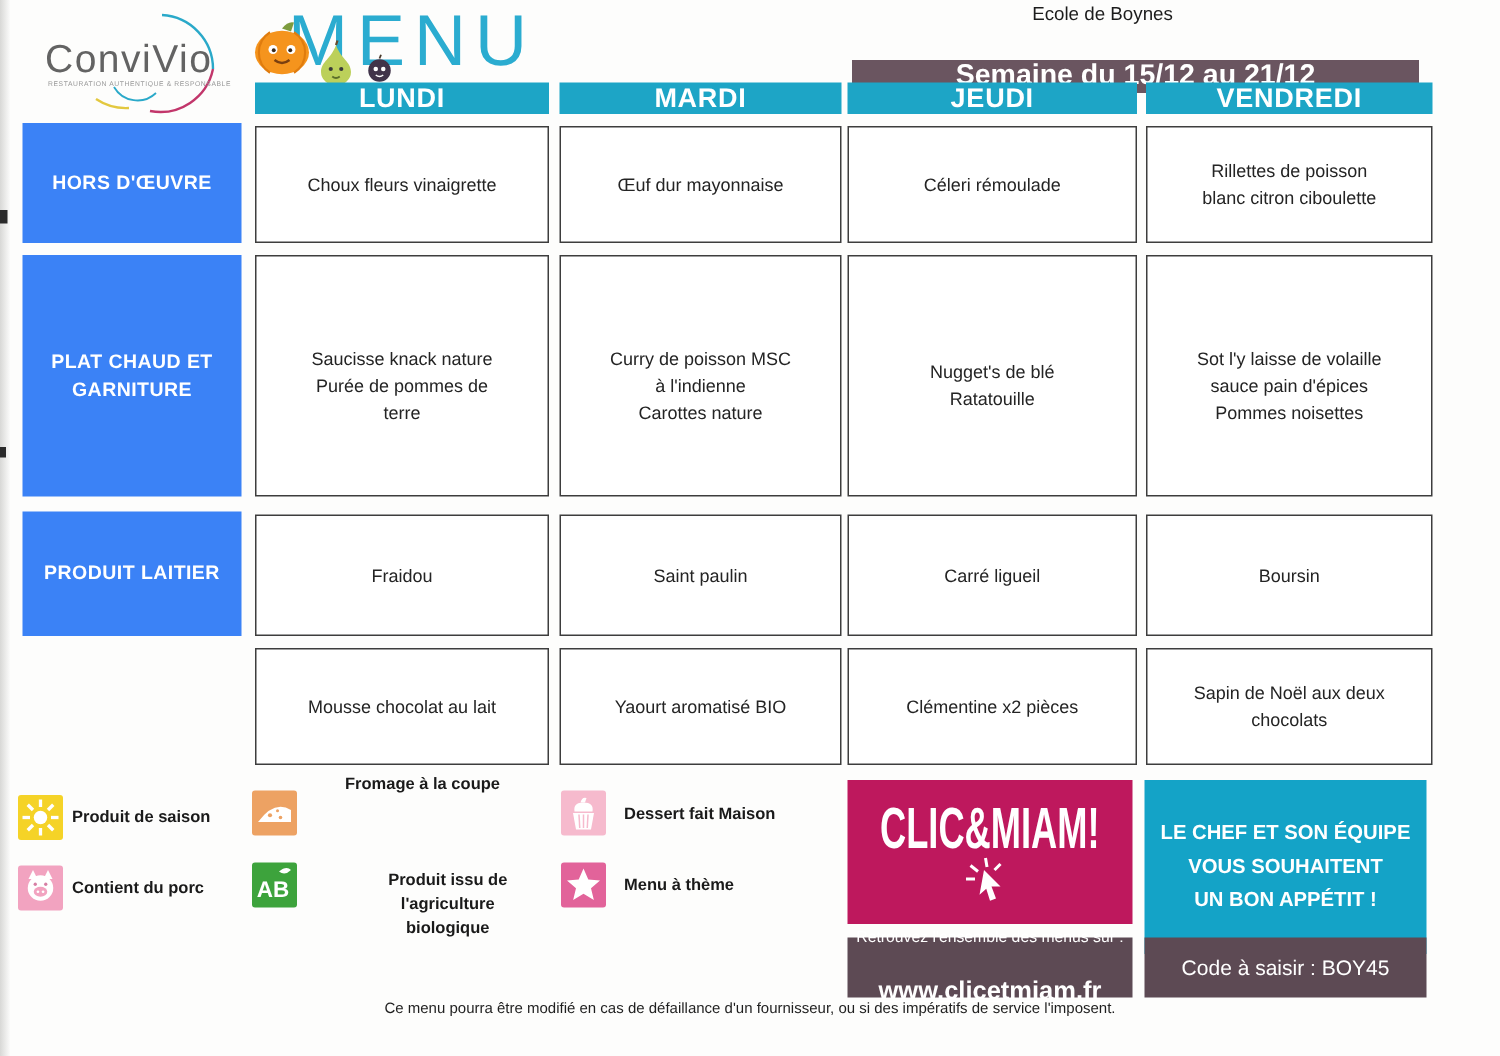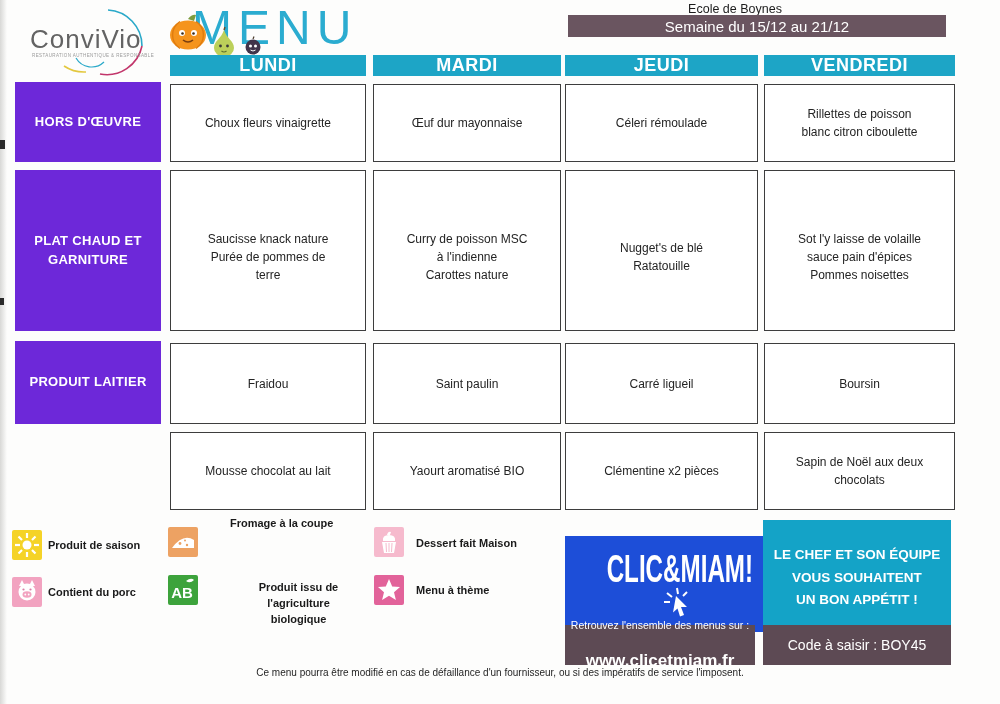--- a/index.html
+++ b/index.html
@@ -20,33 +20,33 @@
     letter-spacing:.4px;filter:blur(.3px);white-space:nowrap;}
   .logo-arcs{position:absolute;left:0;top:0;}
 
   
   .menu-title{position:absolute;left:192px;top:0px;font-size:48px;letter-spacing:6px;
     color:#2bacd0;font-weight:400;}
   .fruit{position:absolute;}
 
   .school{position:absolute;left:630px;top:2px;width:210px;text-align:center;
     font-size:12.5px;color:#1c1c1c;}
-  .week-bar{position:absolute;left:568px;top:15px;width:378px;height:22px;
-    background:#6a5560;color:#fff;font-weight:normal;font-size:15px;
+  .week-bar{position:absolute;left:568px;top:40px;width:378px;height:22px;
+    background:#6a5560;color:#fff;font-weight:bold;font-size:19px;
     display:flex;align-items:center;justify-content:center;}
 
   .dayhdr{position:absolute;top:55px;height:21px;background:#1da5c6;color:#fff;
     font-weight:bold;font-size:18px;letter-spacing:.5px;
     display:flex;align-items:center;justify-content:center;}
   .col0{left:170px;width:196px;}
   .col1{left:373px;width:188px;}
   .col2{left:565px;width:193px;}
   .col3{left:764px;width:191px;}
 
-  .plabel{position:absolute;left:15px;width:146px;background:#6d28d9;color:#fff;
+  .plabel{position:absolute;left:15px;width:146px;background:#3b82f6;color:#fff;
     font-weight:bold;font-size:13px;text-align:center;letter-spacing:.3px;
     display:flex;align-items:center;justify-content:center;padding:0 10px;box-sizing:border-box;line-height:1.45;}
   .pl0{top:82px;height:80px;}
   .pl1{top:170px;height:161px;}
   .pl2{top:341px;height:83px;}
   .pl3{top:431px;height:79px;}
 
   .cell{position:absolute;background:#fff;border:1px solid #3d3d3d;box-sizing:border-box;
     display:flex;flex-direction:column;align-items:center;justify-content:center;
     padding:4px 10px;text-align:center;}
@@ -57,22 +57,22 @@
   .cell.two{justify-content:center;padding-top:38px;padding-bottom:26px;}
   .dish{font-size:12px;line-height:1.5;white-space:pre-line;color:#242424;}
 
   
   .leg-icon{position:absolute;width:30px;height:30px;border-radius:2px;
     display:flex;align-items:center;justify-content:center;}
   .leg-label{position:absolute;font-size:11px;font-weight:bold;color:#1a1a1a;
     white-space:pre-line;line-height:1.45;}
 
   
-  .clicmiam{position:absolute;left:565px;top:536px;width:190px;height:96px;background:#1d4ed8;
-    display:flex;flex-direction:column;align-items:center;justify-content:center;padding-left:20px;}
+  .clicmiam{position:absolute;left:565px;top:520px;width:190px;height:96px;background:#be185d;
+    display:flex;flex-direction:column;align-items:center;justify-content:center;}
   .clicmiam-text{color:#fff;font-size:31px;font-weight:bold;letter-spacing:0px;
     transform:scale(.78,1.25);transform-origin:center;white-space:nowrap;margin-top:2px;}
   .chefbox{position:absolute;left:763px;top:520px;width:188px;height:116px;background:#14a3c7;
     color:#fff;font-weight:bold;font-size:13.5px;line-height:1.7;text-align:center;
     display:flex;align-items:center;justify-content:center;white-space:pre-line;}
   .menusbox{position:absolute;left:565px;top:625px;width:190px;height:40px;background:#5d4a54;
     color:#fff;display:flex;flex-direction:column;align-items:center;justify-content:center;gap:21px;}
   .menus-label{font-size:10.5px;}
   .menus-url{font-size:17px;font-weight:bold;text-decoration:underline;line-height:1.1;}
   .codebox{position:absolute;left:763px;top:625px;width:188px;height:40px;background:#5d4a54;

